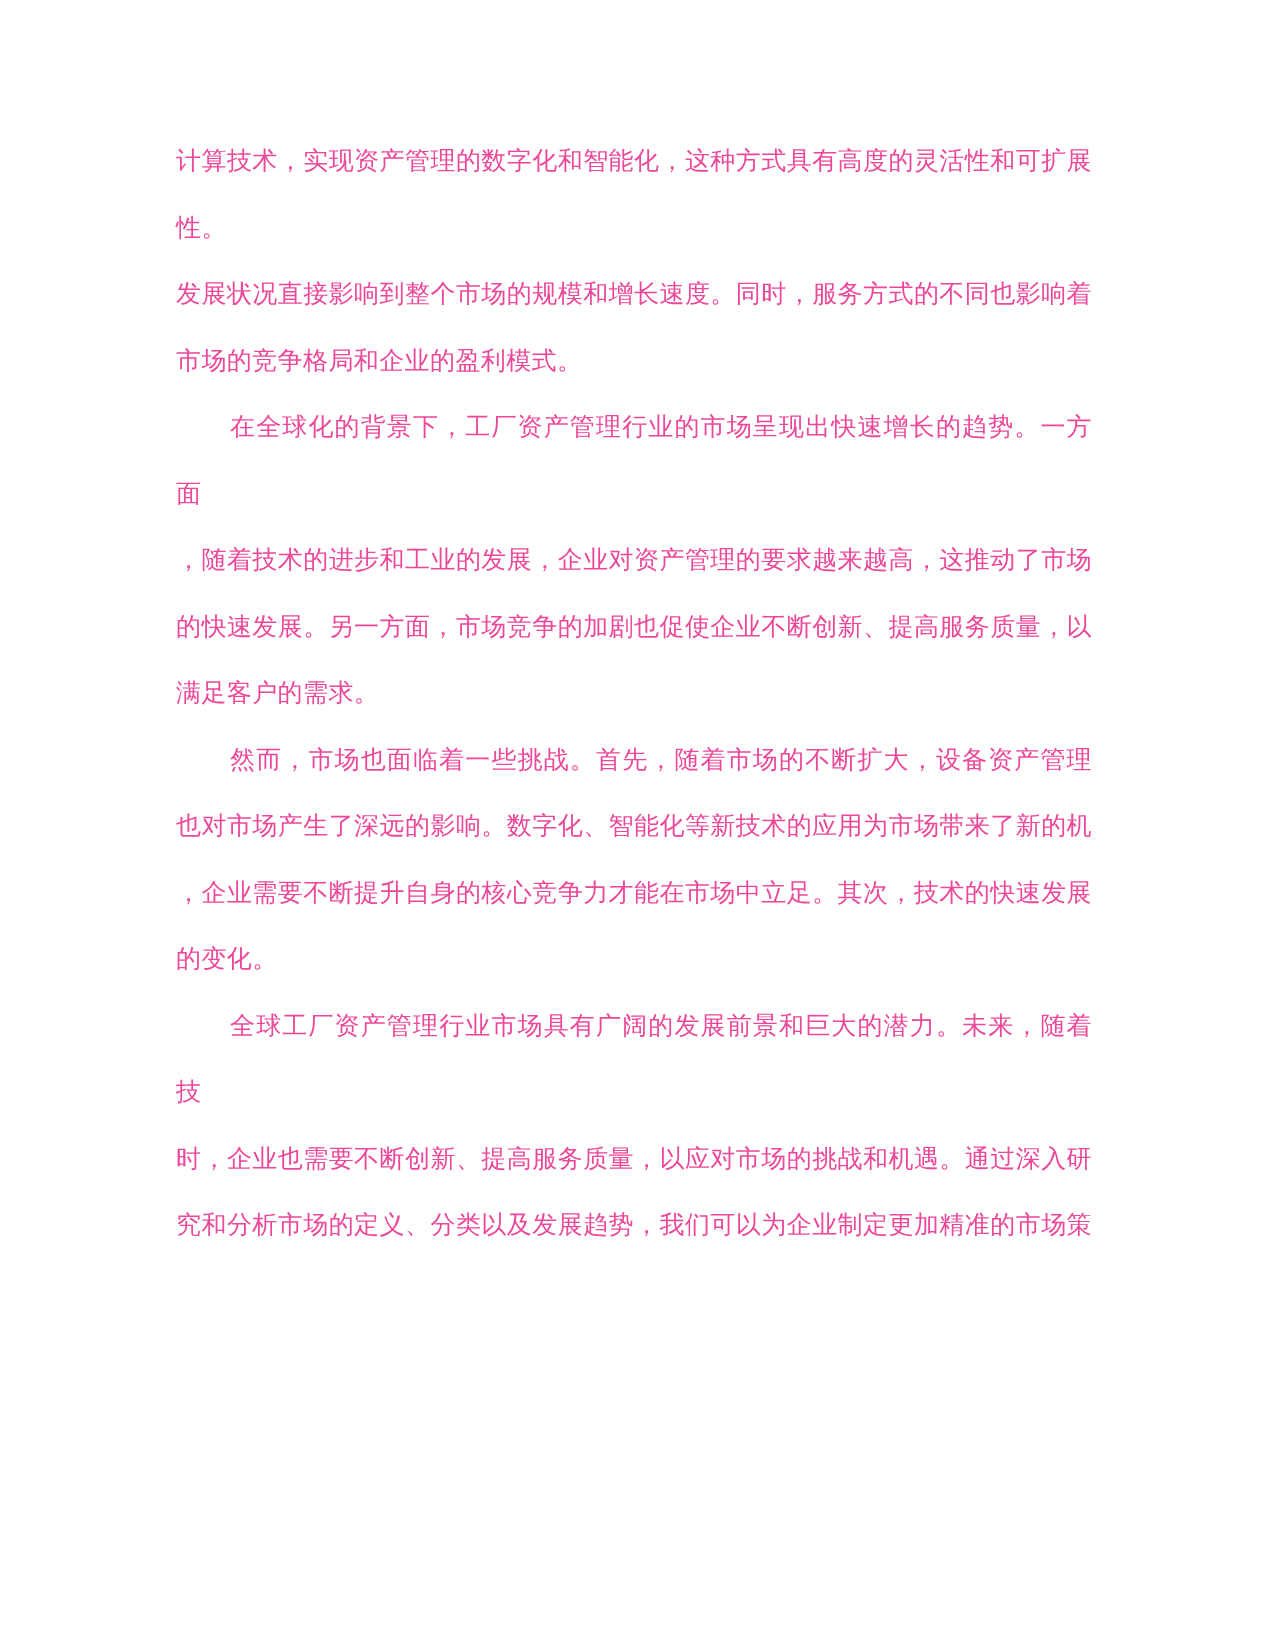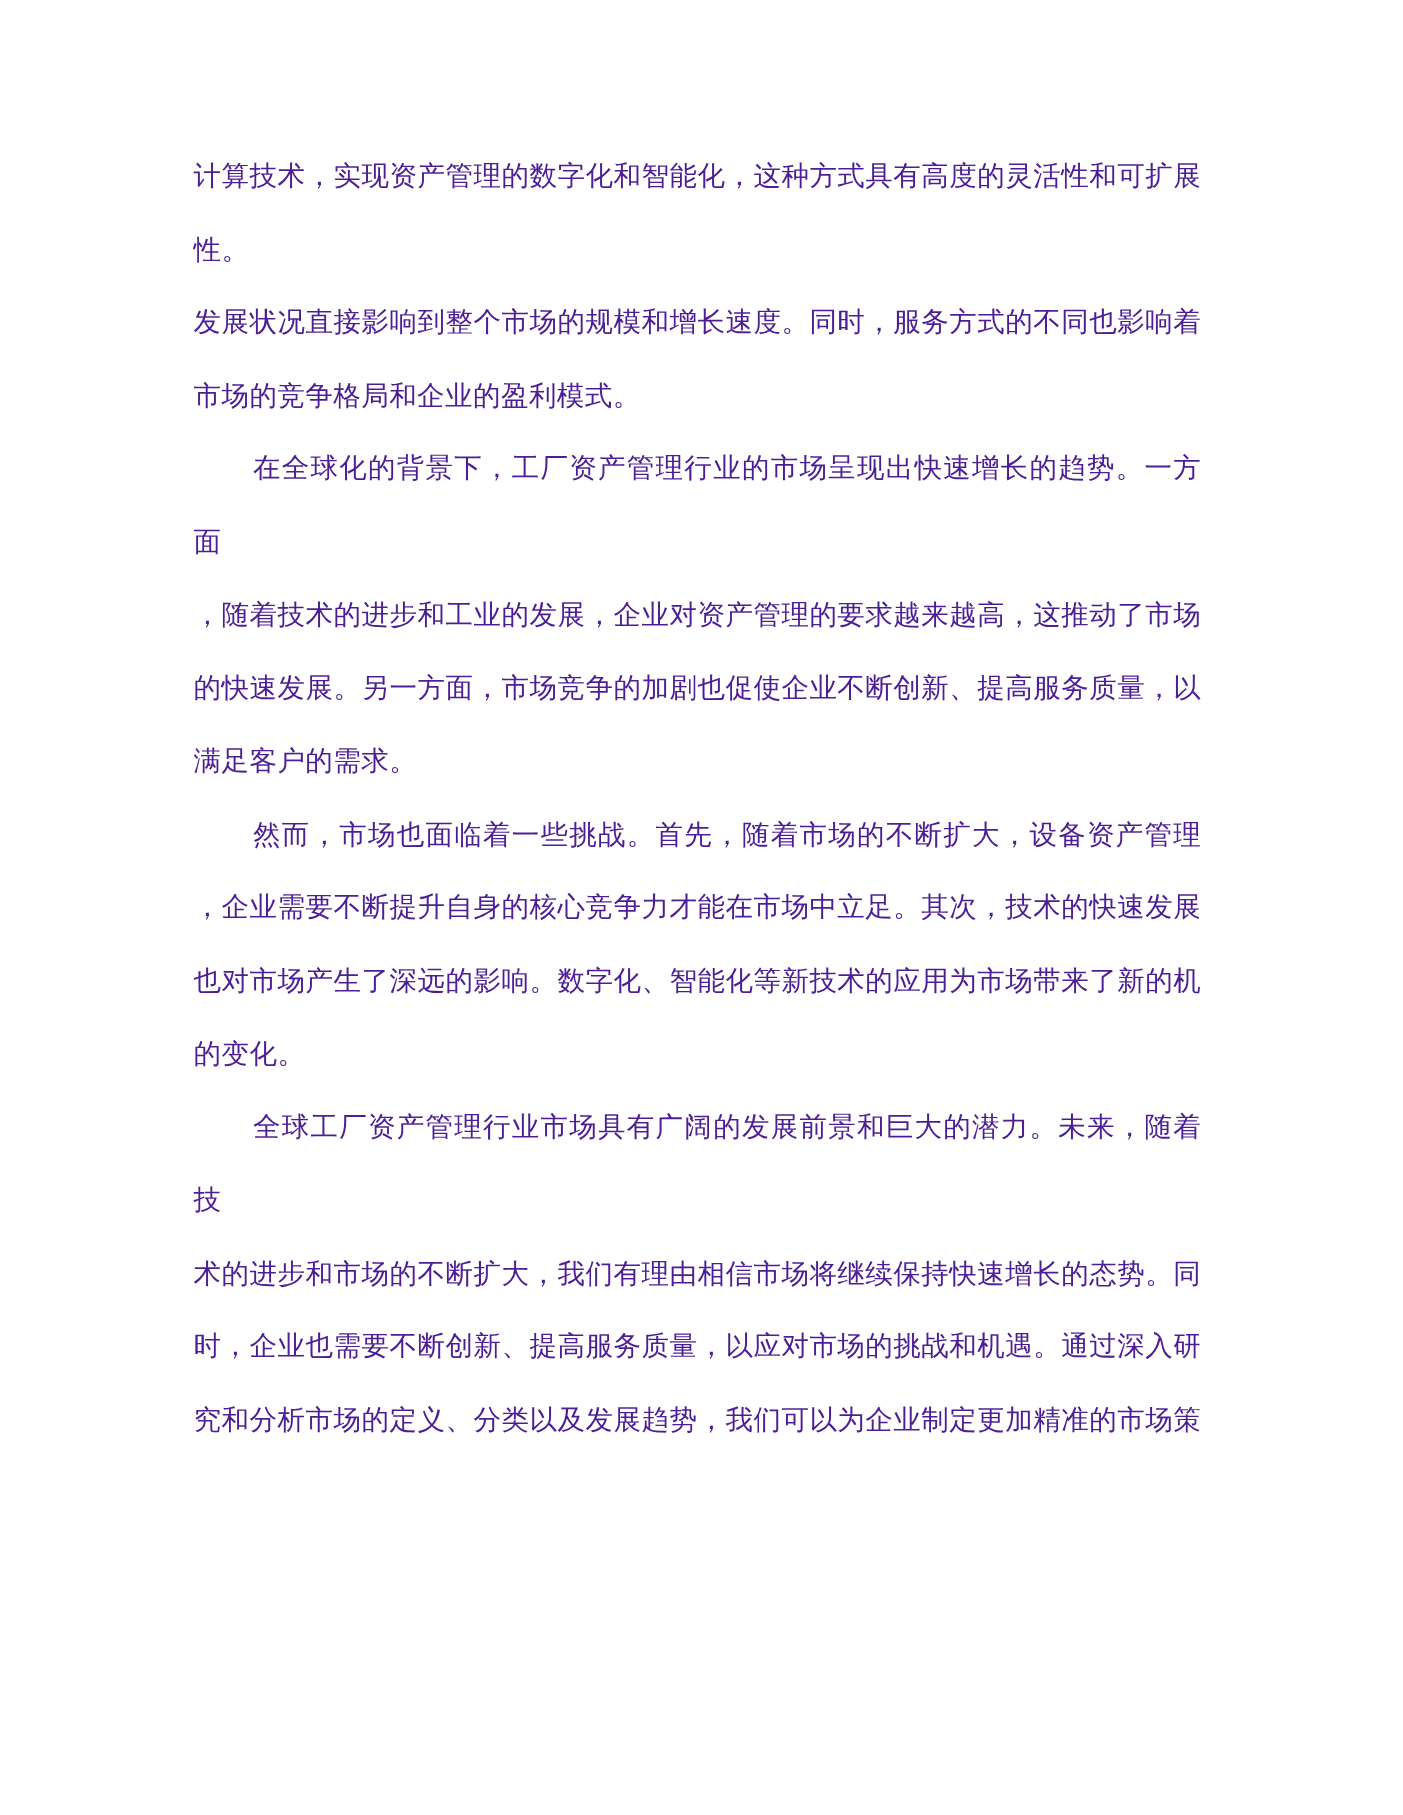--- a/index.html
+++ b/index.html
@@ -25,21 +25,21 @@
   .para {
     margin: 0;
     padding: 0;
   }
   .line {
     font-size: 25px;
     line-height: 66.5px;
     letter-spacing: 0.4px;
     white-space: nowrap;
     text-align: justify;
-    color: #4c1d95;
+    color: #ec4899;
   }
   
   .line.fill {
     text-align: justify;
     text-align-last: justify;
     text-justify: inter-character;
     white-space: normal;
   }
   
   .line.last {
@@ -69,27 +69,26 @@
 
     <div class="para">
       <div class="line fill indent">在全球化的背景下，工厂资产管理行业的市场呈现出快速增长的趋势。一方面</div>
       <div class="line fill">，随着技术的进步和工业的发展，企业对资产管理的要求越来越高，这推动了市场</div>
       <div class="line fill">的快速发展。另一方面，市场竞争的加剧也促使企业不断创新、提高服务质量，以</div>
       <div class="line last">满足客户的需求。</div>
     </div>
 
     <div class="para">
       <div class="line fill indent">然而，市场也面临着一些挑战。首先，随着市场的不断扩大，设备资产管理</div>
+      <div class="line fill">也对市场产生了深远的影响。数字化、智能化等新技术的应用为市场带来了新的机</div>
       <div class="line fill">，企业需要不断提升自身的核心竞争力才能在市场中立足。其次，技术的快速发展</div>
-      <div class="line fill">也对市场产生了深远的影响。数字化、智能化等新技术的应用为市场带来了新的机</div>
       <div class="line last">的变化。</div>
     </div>
 
     <div class="para">
       <div class="line fill indent">全球工厂资产管理行业市场具有广阔的发展前景和巨大的潜力。未来，随着技</div>
-      <div class="line fill">术的进步和市场的不断扩大，我们有理由相信市场将继续保持快速增长的态势。同</div>
       <div class="line fill">时，企业也需要不断创新、提高服务质量，以应对市场的挑战和机遇。通过深入研</div>
       <div class="line fill">究和分析市场的定义、分类以及发展趋势，我们可以为企业制定更加精准的市场策</div>
 
     </div>
 
   </div>
 </div>
 
 </body></html>

